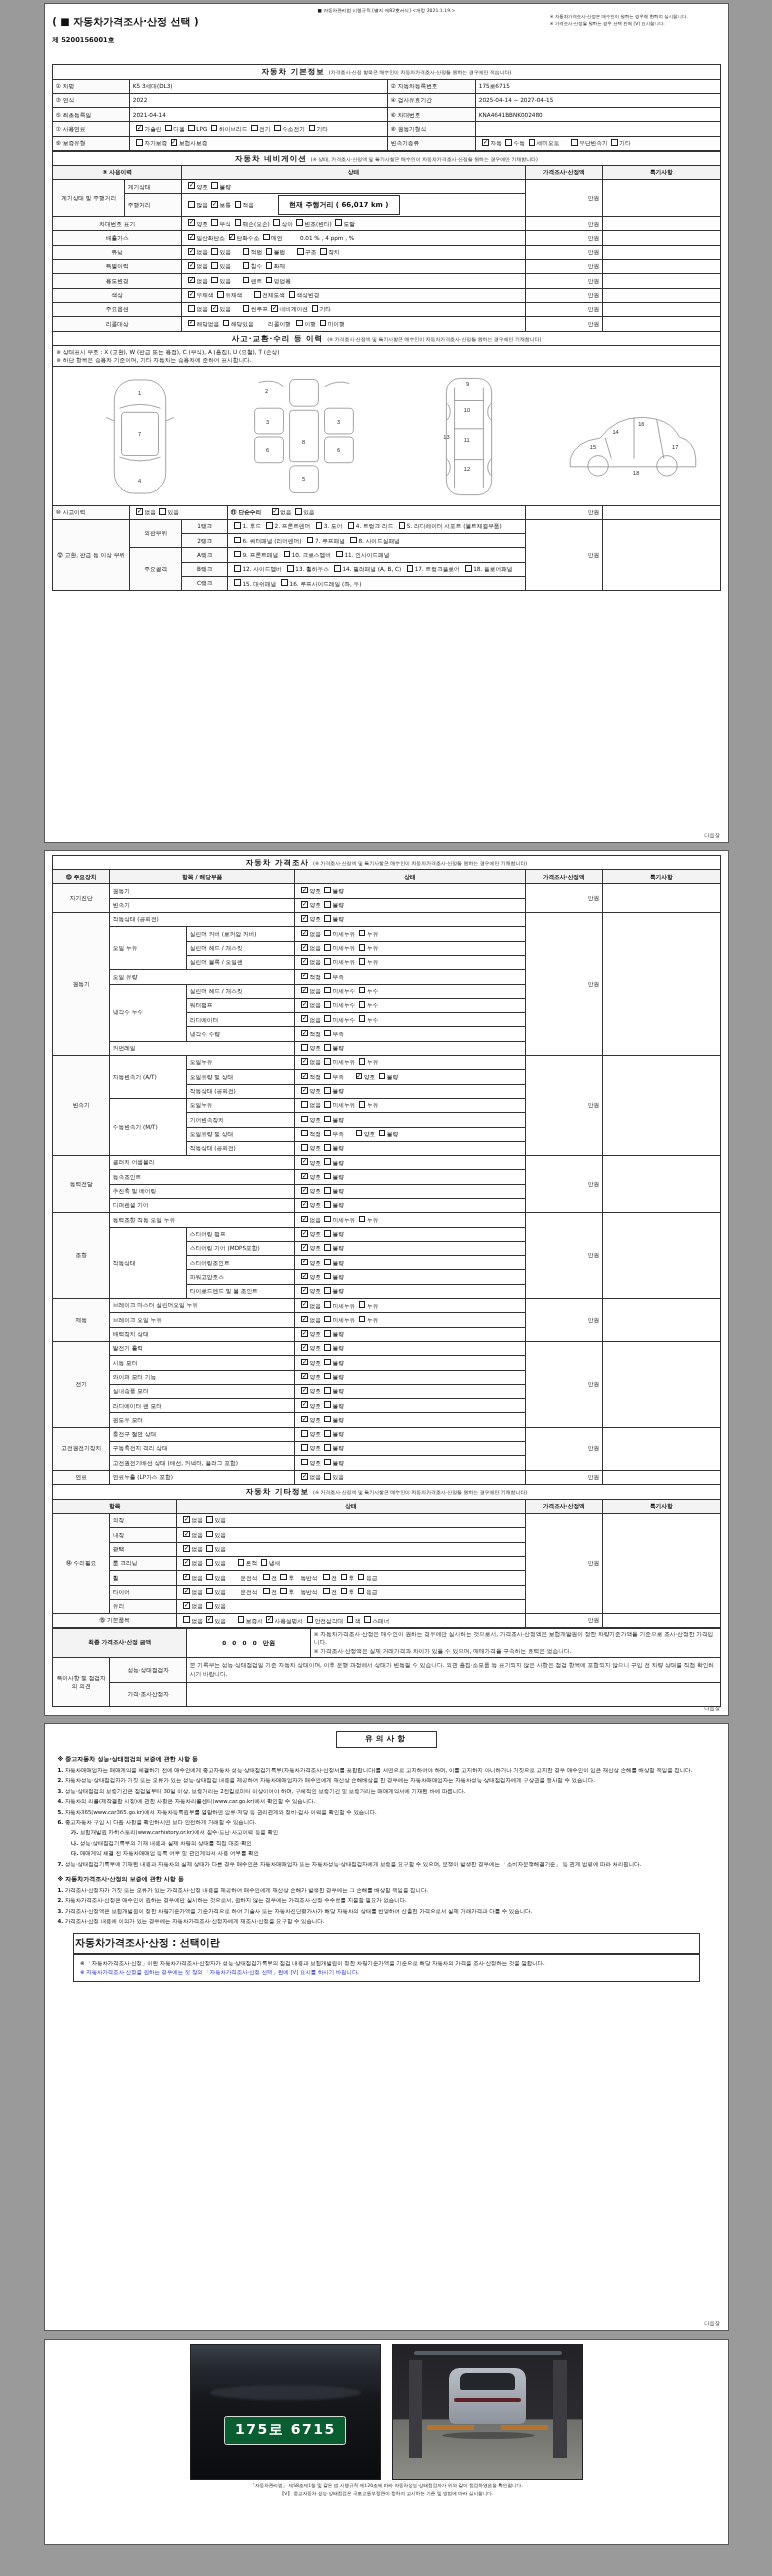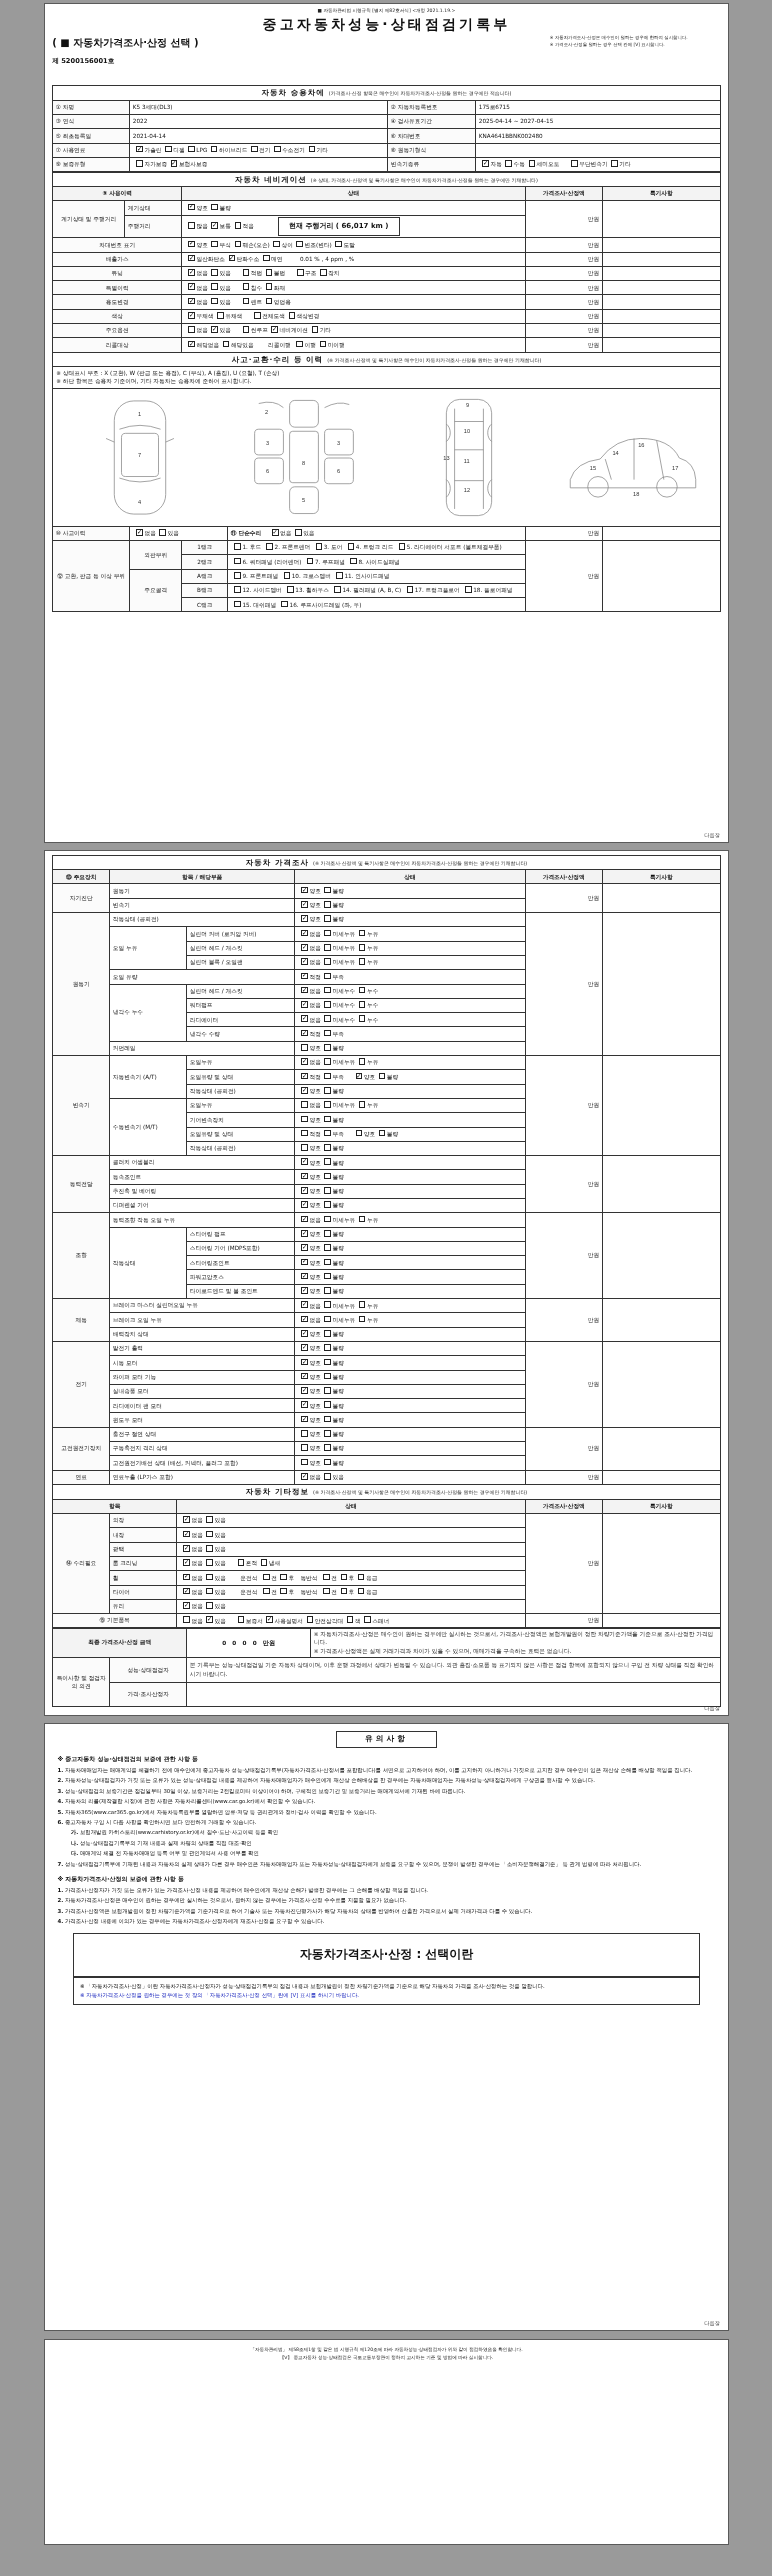--- a/index.html
+++ b/index.html
@@ -39,21 +39,21 @@
   .nextpage{position:absolute;right:8.2px;bottom:3.1px;font-size:5.2px;color:#333;}
 
   .amount{font-size:8.2px;font-weight:bold;text-align:center;letter-spacing:2.1px;}
   .smalltext{font-size:4.9px;line-height:1.6;color:#222;}
 
   .notice-title{width:93px;margin:2.1px auto 6.2px;border:0.8px solid #333;text-align:center;font-weight:bold;padding:2.6px;font-size:7.7px;letter-spacing:3.1px;}
   .notice-body{font-size:5.4px;line-height:1.65;padding:0 5.2px;}
   .nsec-h{font-weight:bold;font-size:6px;margin:5.2px 0 2.1px;}
   .ni{margin:1.5px 0;padding-left:8.2px;text-indent:-8.2px;}
   .ni.lv1{margin-left:13.4px;}
-  .nbox-title{border:0.8px solid #333;text-align:center;font-weight:bold;font-size:12px;padding:11px;margin:7.2px 15.5px 0;}
+  .nbox-title{border:0.8px solid #333;font-weight:bold;font-size:10px;padding:1px;margin:7.2px 15.5px 0;}
   .nbox{border:0.5px solid #333;margin:0 15.5px;padding:4.1px 6.2px;font-size:5.4px;line-height:1.7;}
   .blue{color:#1f2bbf;}
 
   .photos-title{border:0.5px solid #333;text-align:center;font-weight:bold;font-size:7.7px;letter-spacing:2.1px;padding:3.1px;margin-bottom:7.2px;}
   .photos-row{display:flex;justify-content:center;gap:11.3px;}
   .photo{width:189px;height:134px;border:0.5px solid #222;position:relative;overflow:hidden;}
   .photo1{background:linear-gradient(180deg,#3a4049 0%,#262a31 16%,#15171b 42%,#0b0c0f 100%);}
   .p1-glow{position:absolute;left:10%;right:10%;top:40px;height:15.5px;background:#2c3036;border-radius:50%;filter:blur(1px);}
   .plate{position:absolute;left:50%;transform:translateX(-50%);top:71px;width:120px;height:27px;background:#0a5c31;border:1.5px solid #d5dcd5;border-radius:2.6px;display:flex;align-items:center;justify-content:center;}
   .plate span{color:#fff;font-weight:bold;font-size:14px;letter-spacing:1.5px;white-space:nowrap;}
@@ -71,41 +71,40 @@
   .fee{position:absolute;right:36px;top:5.2px;font-size:8.8px;font-weight:bold;}
   .footer{font-size:4.6px;text-align:center;line-height:1.7;color:#222;margin-top:2.1px;}
 </style>
 </head>
 <body>
 
 <div class="canvas">
 
   <div class="page" id="p1">
     <div class="formref">■ 자동차관리법 시행규칙 [별지 제82호서식] &lt;개정 2021.1.19.&gt;</div>
-    <h1 class="title">중고자동차성능·상태점검기록부</h1>
     <div class="subrow">
       <div class="subtitle">( ■ 자동차가격조사·산정 선택 )</div>
       <div class="sidenotes">
         <div>※ 자동차가격조사·산정은 매수인이 원하는 경우에 한하여 실시합니다.</div>
         <div>※ 가격조사·산정을 원하는 경우 선택 칸에 [Ⅴ] 표시합니다.</div>
       </div>
     </div>
     <div class="docno">제 5200156001호</div>
 
     <div id="basic-info">
         <table class="form">
           <colgroup>
             <col style="width:77px">
             <col style="width:258px">
             <col style="width:88px">
             <col>
           </colgroup>
           <tbody>
             <tr>
-              <td colspan="4" class="sec-title"><span class="st">자동차 승용차에</span><span class="sn">(가격조사·산정 항목은 매수인이 자동차가격조사·산정을 원하는 경우에만 적습니다)</span></td>
+              <td colspan="4" class="sec-title"><span class="st">자동차 기본정보</span><span class="sn">(가격조사·산정 항목은 매수인이 자동차가격조사·산정을 원하는 경우에만 적습니다)</span></td>
             </tr>
             <tr>
               <td class="lbl">① 차명</td>
               <td>K5 3세대(DL3)</td>
               <td class="lbl">② 자동차등록번호</td>
               <td>175로6715</td>
             </tr>
             <tr>
               <td class="lbl">③ 연식</td>
               <td>2022</td>
@@ -696,20 +695,40 @@
         <div class="nbox-title">자동차가격조사·산정 : 선택이란</div>
         <div class="nbox">
           <div class="">※ 「자동차가격조사·산정」이란 자동차가격조사·산정자가 성능·상태점검기록부의 점검 내용과 보험개발원이 정한 차량기준가액을 기준으로 해당 자동차의 가격을 조사·산정하는 것을 말합니다.</div>
           <div class="blue">※ 자동차가격조사·산정을 원하는 경우에는 첫 장의 「자동차가격조사·산정 선택」란에 [Ⅴ] 표시를 하시기 바랍니다.</div>
         </div>
       </div>
     <div class="nextpage">다음장</div>
   </div>
 
   <div class="page" id="p4">
+    <div class="photos-row">
+      <div class="photo photo1">
+        <div class="p1-glow"></div>
+        <div class="plate">
+          <span>175로 6715</span>
+        </div>
+      </div>
+      <div class="photo photo2">
+        <div class="p2-light"></div>
+        <div class="p2-post" style="left:15.5px;"></div>
+        <div class="p2-post" style="right:15.5px;"></div>
+        <div class="p2-car">
+          <div class="p2-win"></div>
+          <div class="p2-tail"></div>
+        </div>
+        <div class="p2-arm" style="left:34px;"></div>
+        <div class="p2-arm" style="right:34px;"></div>
+        <div class="p2-shadow"></div>
+      </div>
+    </div>
     <div class="footer">
       <div>「자동차관리법」 제58조제1항 및 같은 법 시행규칙 제120조에 따라 자동차성능·상태점검자가 위와 같이 점검하였음을 확인합니다.</div>
       <div>【Ⅴ】 중고자동차 성능·상태점검은 국토교통부장관이 정하여 고시하는 기준 및 방법에 따라 실시합니다.</div>
     </div>
   </div>
 
 </div>
 
 
 </body></html>

